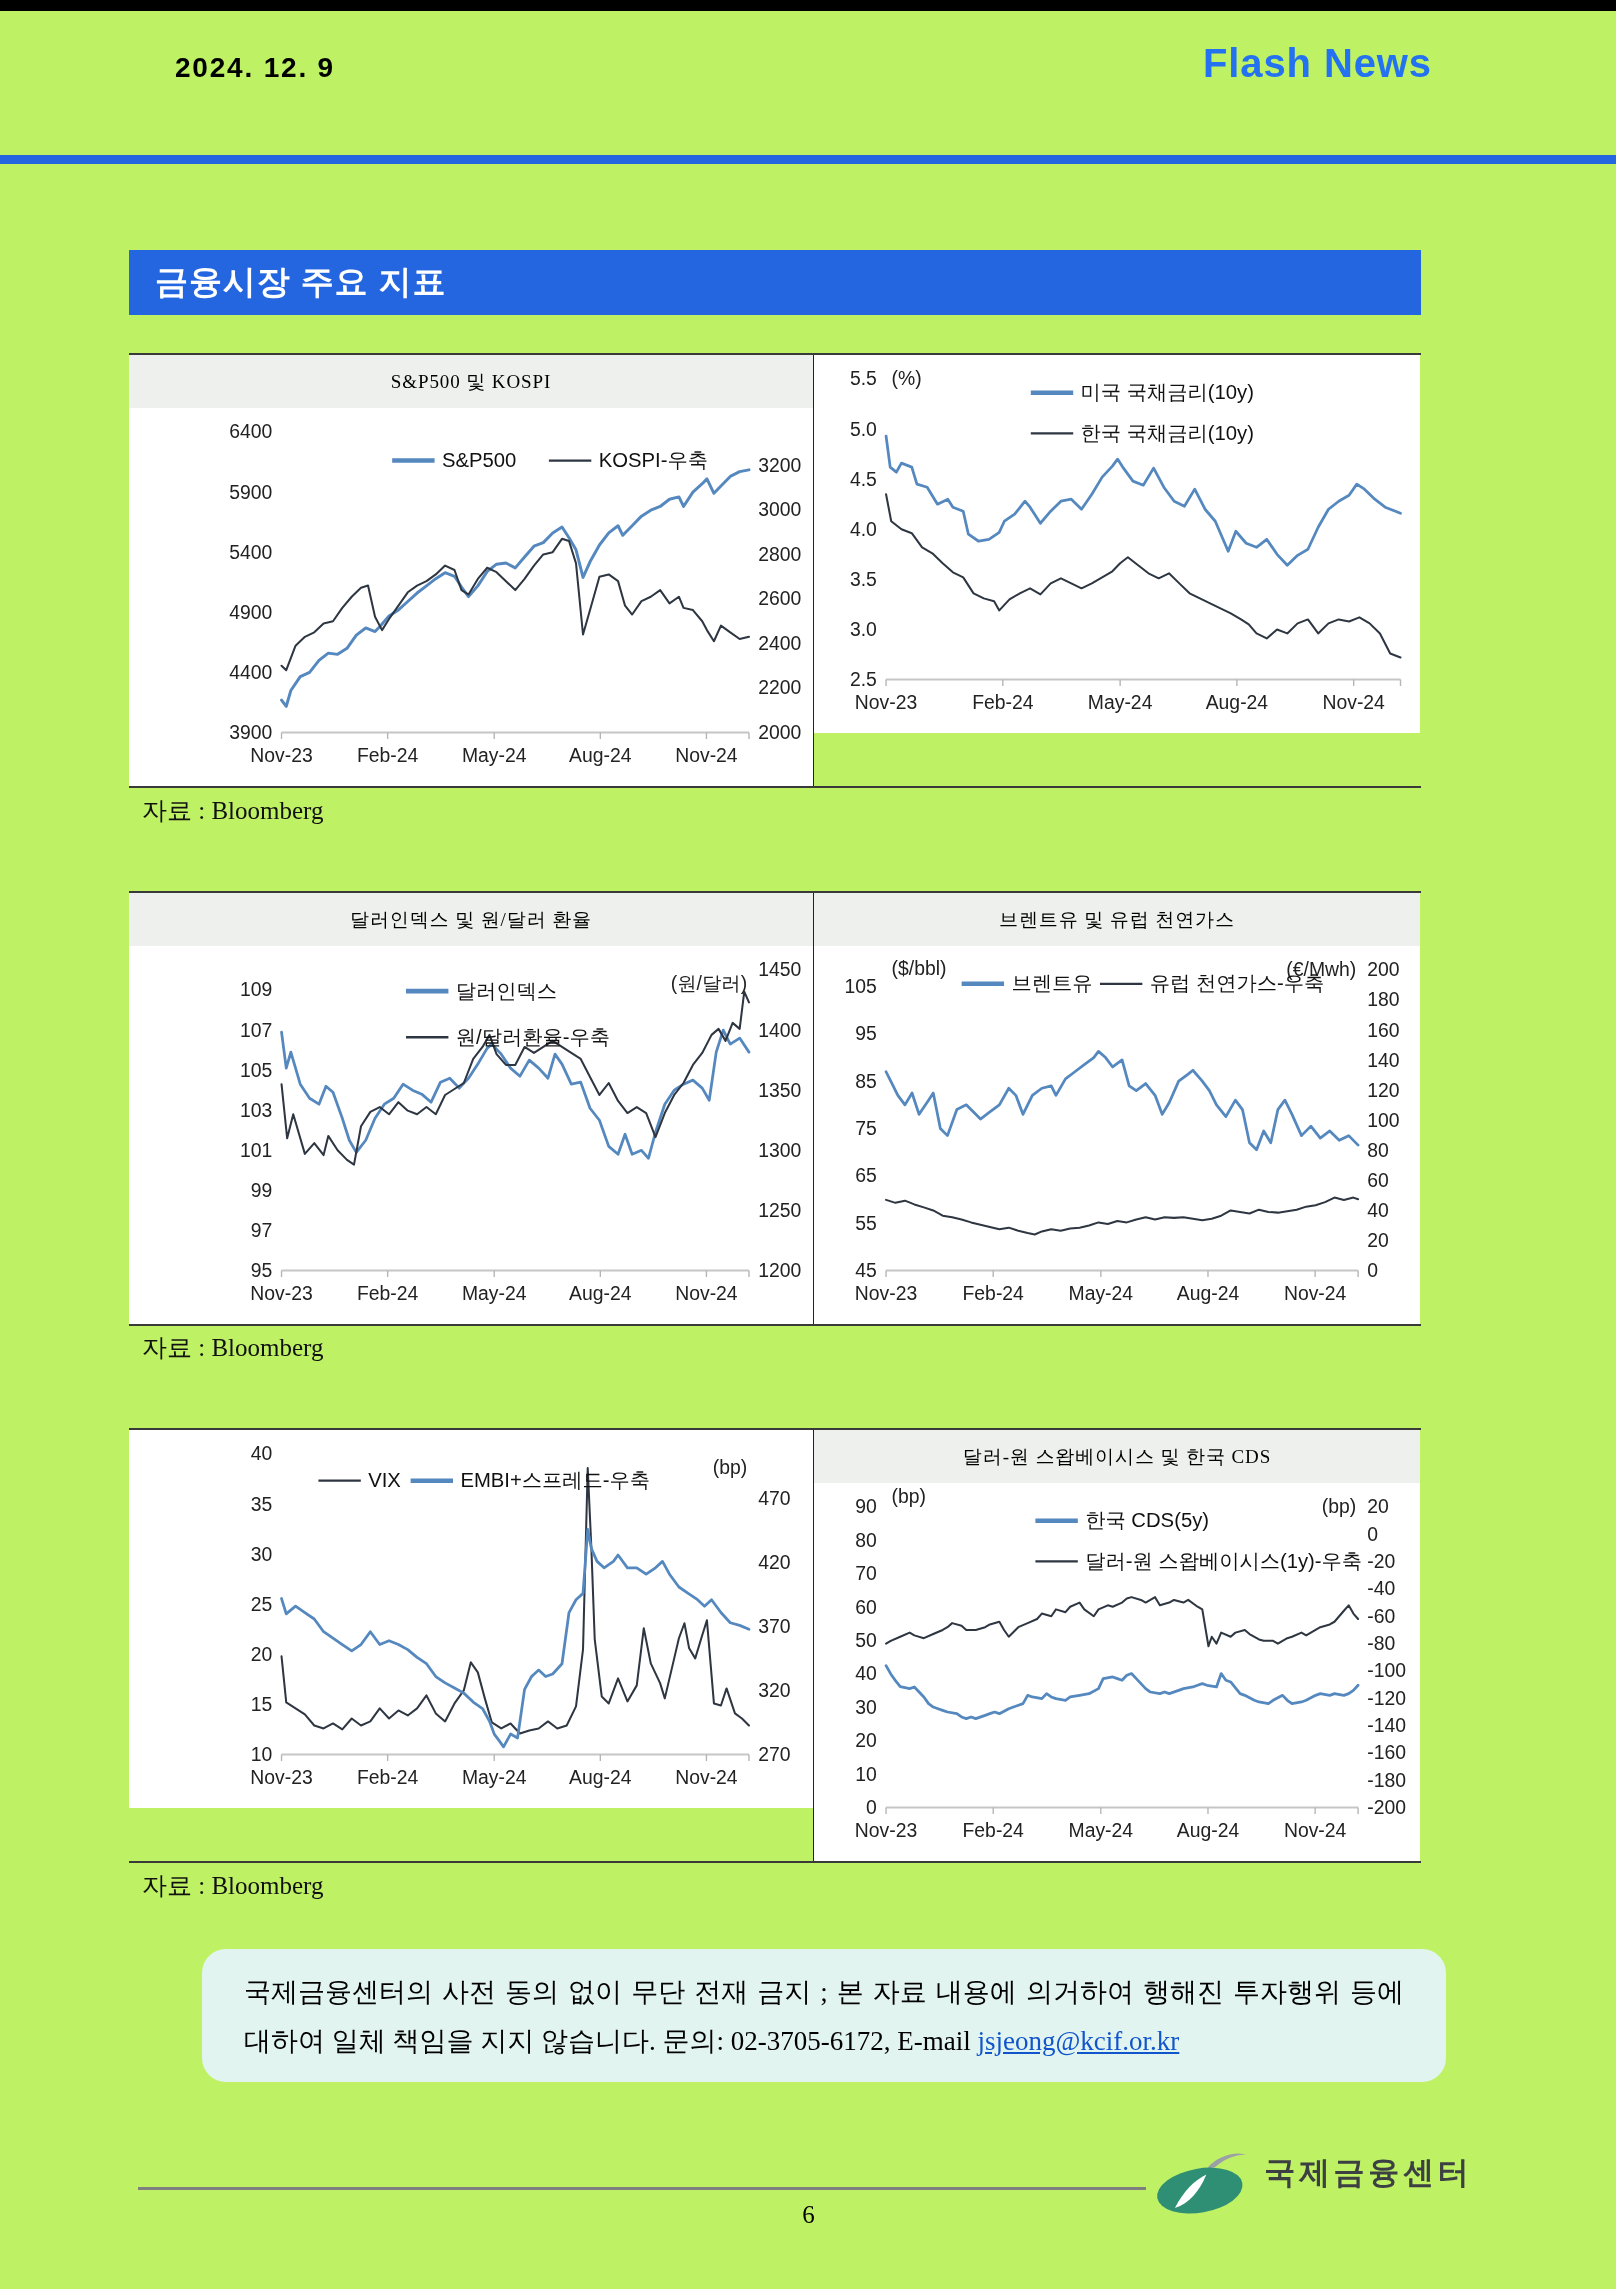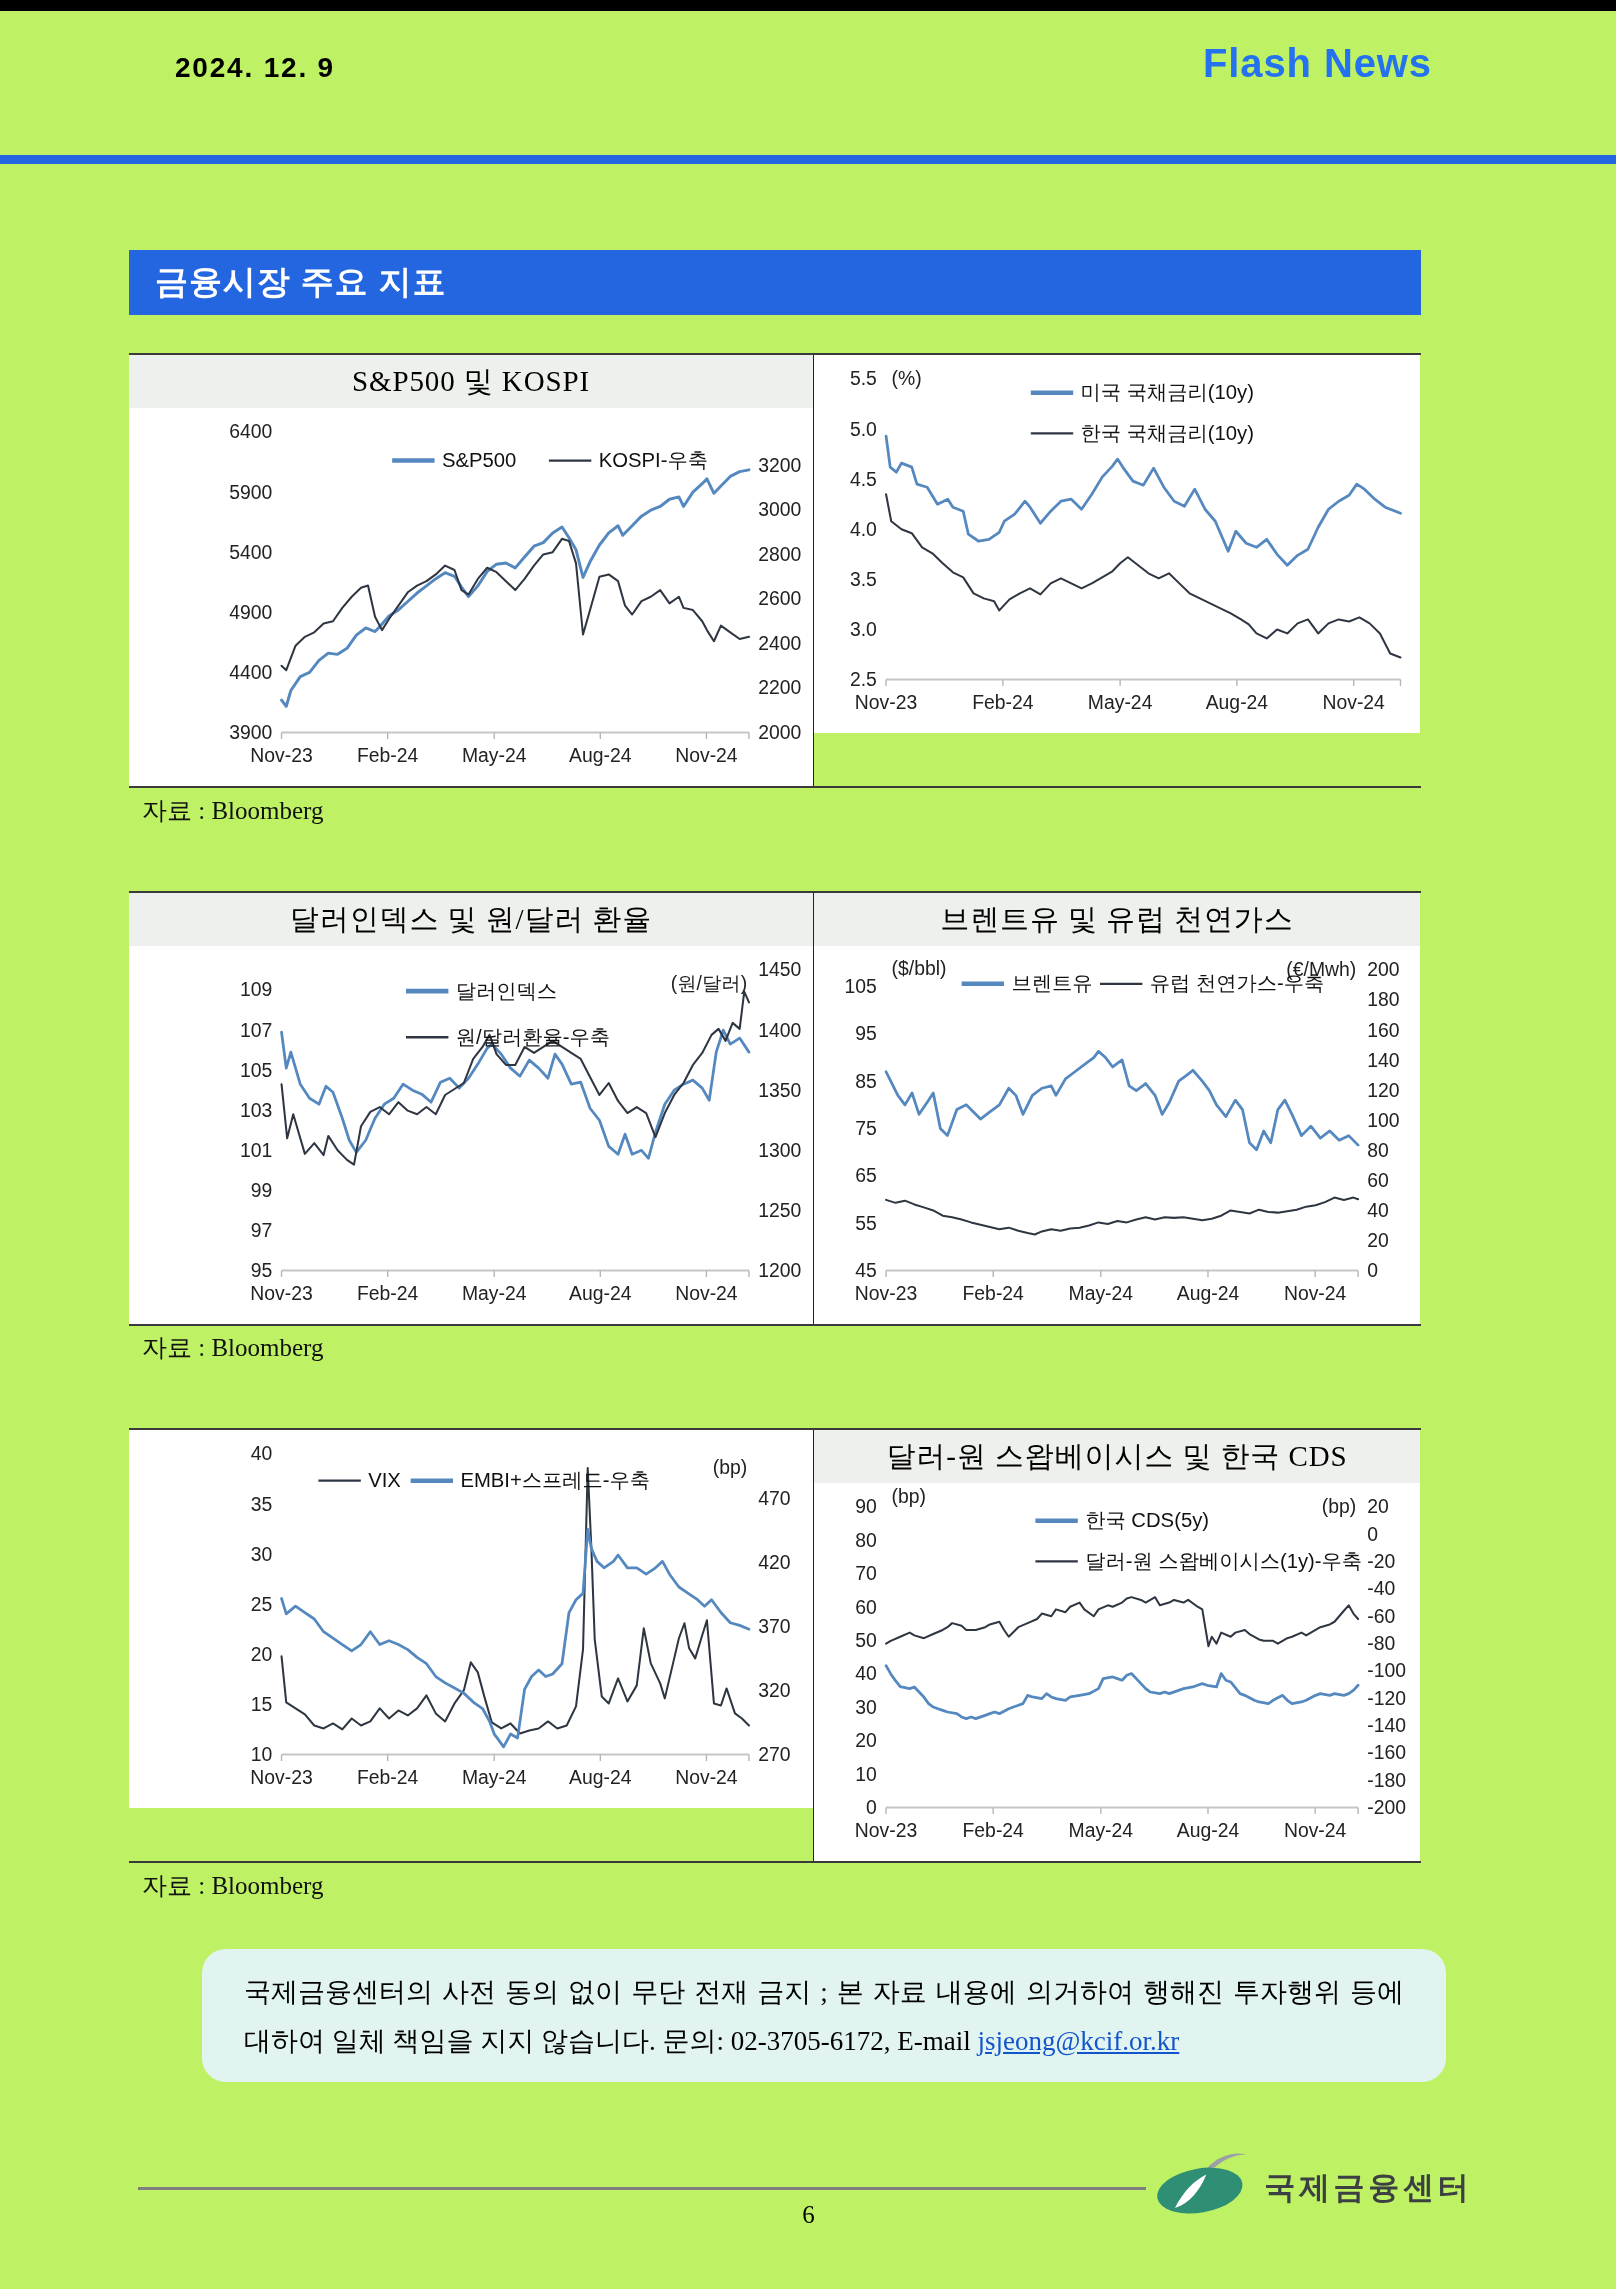--- a/index.html
+++ b/index.html
@@ -10,31 +10,31 @@
   .hdr-brand{position:absolute;right:185px;top:41px;font-size:40px;font-weight:bold;letter-spacing:0.9px;}
   .blue-rule{position:absolute;left:0;top:155px;width:100%;height:9.2px;}
   .banner{position:absolute;left:129px;top:250px;width:1292px;height:65px;}
   .banner span{display:block;line-height:64px;padding-left:26px;color:#fff;font-size:33px;font-weight:bold;letter-spacing:0.9px;}
   .charts{position:absolute;left:129px;top:353px;width:1292px;}
   .chart-row{display:flex;border-top:2.8px solid #3a3a3a;border-bottom:2.8px solid #3a3a3a;}
   .chart-cell{position:relative;}
   .cell-left{width:684px;border-right:1.8px solid #222;}
   .cell-right{width:606px;}
   .chart-title-row{height:53px;background:#edf0ec;text-align:center;}
-  .chart-title-row span{font-family:"Liberation Serif","DejaVu Serif",serif;font-size:29px;line-height:53px;color:#000;letter-spacing:0.9px;}
+  .chart-title-row span{font-family:"Liberation Serif","DejaVu Serif",serif;font-size:19px;line-height:53px;color:#000;letter-spacing:0.9px;}
   .plot{height:378px;background:#fff;}
   .source-row{height:42px;margin:5.5px 0 55px 0;}
   .source-row span{font-family:"Liberation Serif","DejaVu Serif",serif;font-size:25px;color:#111;margin-left:13px;}
   .disclaimer{position:absolute;left:202px;top:1949px;width:1244px;box-sizing:border-box;
               border-radius:24px;padding:18.5px 42px 16.6px 42px;
               font-family:"Liberation Serif","DejaVu Serif",serif;font-size:27px;line-height:1.82;
               text-align:justify;color:#000;}
   .disclaimer a{text-decoration:underline;}
   .footer-line{position:absolute;left:138px;top:2187px;width:1008px;height:2.8px;background:#7f7f7f;}
-  .footer-logo{position:absolute;left:1152px;top:2152px;display:flex;align-items:center;}
+  .footer-logo{position:absolute;left:1152px;top:2152px;display:flex;align-items:flex-start;}
   .footer-logo .logo-text{font-size:31px;font-weight:bold;color:#3c4043;letter-spacing:3.7px;margin-left:9.2px;}
   .page-num{position:absolute;left:0;top:2201px;width:100%;text-align:center;
             font-family:"Liberation Serif","DejaVu Serif",serif;font-size:25px;color:#000;}
   svg text{font-family:"Liberation Sans","DejaVu Sans",sans-serif;}
 </style>
 </head>
 <body>
 
 <div class="page">
   <div class="topbar"></div>

